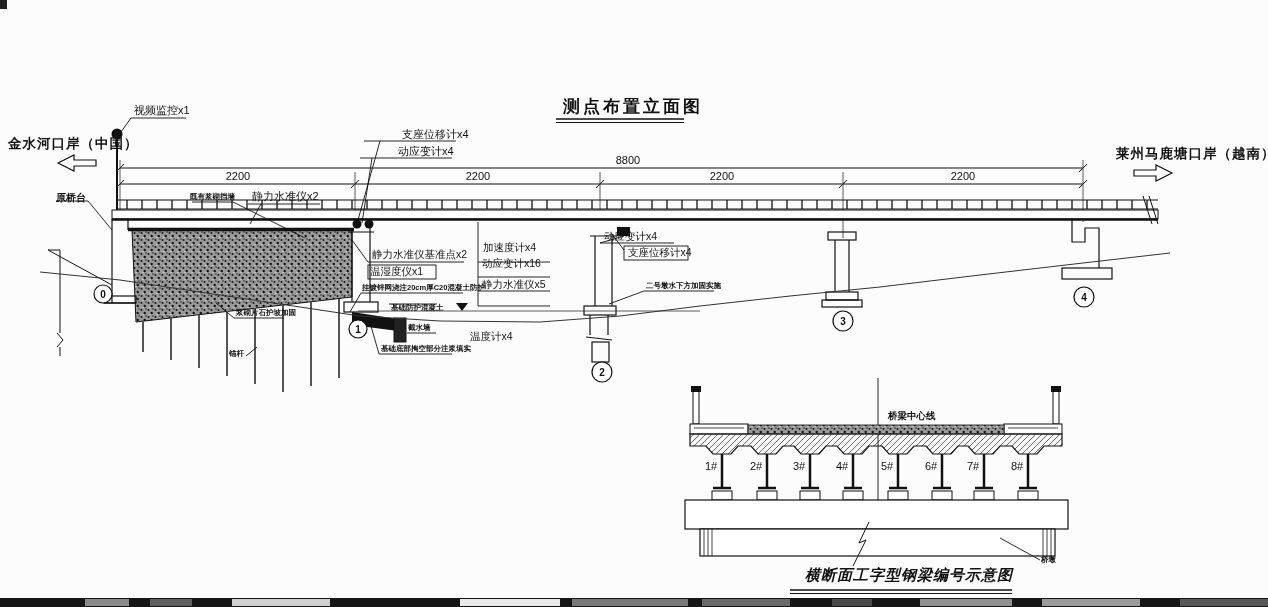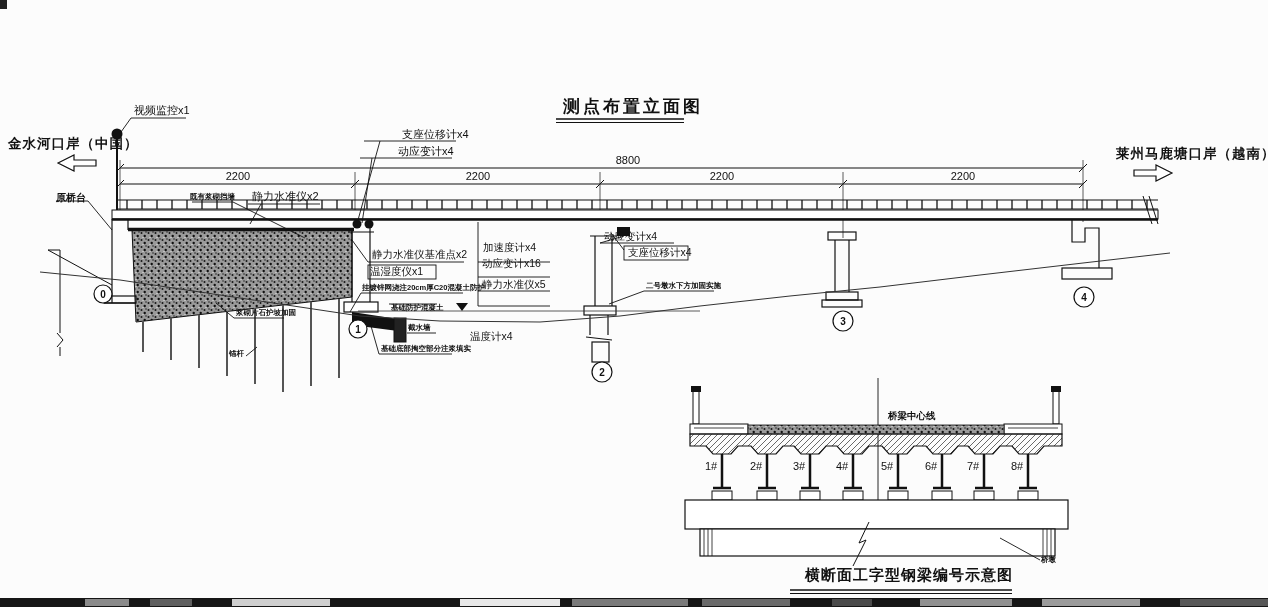--- a/index.html
+++ b/index.html
@@ -5,21 +5,21 @@
   html,body{margin:0;padding:0;background:#e9e9e9;}
   #stage{position:relative;width:1268px;height:607px;background:#fcfcfc;overflow:hidden;
          font-family:"Liberation Sans","DejaVu Sans",sans-serif;color:#111;}
   .lbl{position:absolute;white-space:nowrap;color:#111;font-size:11px;line-height:1.1;}
   .tiny{font-size:7.5px;font-weight:bold;}
   .small{font-size:10.5px;}
   .bold{font-weight:bold;margin-top:31px;}
   .ctr{text-align:center;}
   .digit{position:absolute;width:14px;text-align:center;font-size:10px;font-weight:bold;}
   #title{font-size:17px;font-weight:bold;letter-spacing:3px;}
-  #caption{font-size:15px;font-weight:bold;letter-spacing:1px;}
+  #caption{font-size:15px;font-weight:bold;letter-spacing:1px;font-style:italic;}
   .bank{font-size:13.5px;font-weight:bold;letter-spacing:1px;}
   svg{position:absolute;left:0;top:0;}
   #bottombar{position:absolute;left:0;top:598px;width:1268px;height:9px;background:#161616;}
   .seg{position:absolute;top:1px;height:7px;}
 </style>
 </head>
 <body>
 
 <div id="stage">
 

